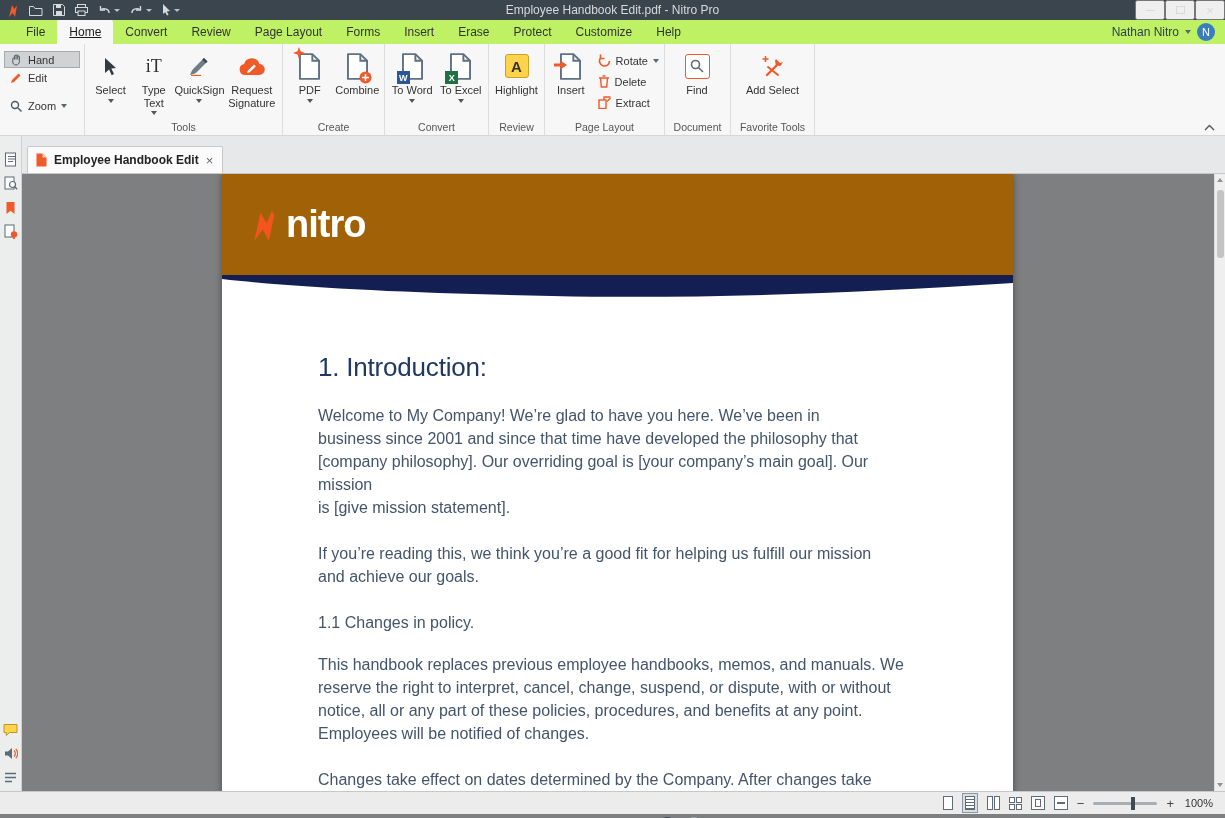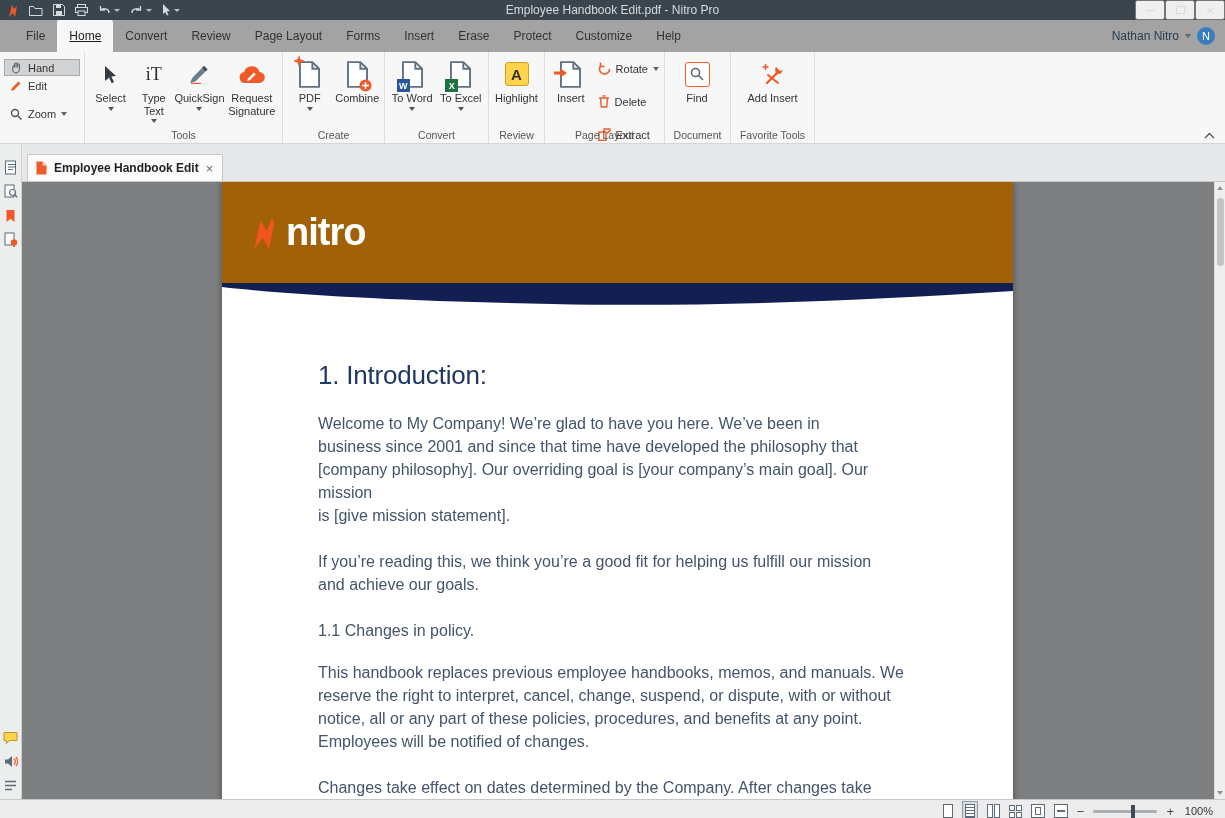--- a/index.html
+++ b/index.html
@@ -12,21 +12,21 @@
   .tb-left { display:flex; align-items:center; gap:10px; padding-left:7px; z-index:2; }
   .tb-ic { display:flex; align-items:center; gap:2px; cursor:default; }
   .tb-title { position:absolute; left:0; right:0; text-align:center; font-size:12px; color:#d6dadd; z-index:1; }
   .tb-controls { margin-left:auto; display:flex; z-index:2; }
   .tb-btn { width:30px; height:20px; display:flex; align-items:center; justify-content:center; color:#d6dadd; font-size:13px; }
   .min-bar { width:9px; height:1px; background:#d6dadd; }
   .max-box { width:9px; height:8px; border:1px solid #d6dadd; }
   .tb-caret { width:0; height:0; border-left:3px solid transparent; border-right:3px solid transparent; border-top:3px solid #b9bfc4; margin-left:1px; }
 
   
-  .menubar { height:32px; background:#a3a3a3; display:flex; align-items:stretch; padding-left:14px; border-bottom:0; }
+  .menubar { height:24px; background:#bef264; display:flex; align-items:stretch; padding-left:14px; border-bottom:0; }
   .menu-tab { display:flex; align-items:center; padding:0 12px; font-size:12px; color:#333; cursor:default; }
   .menu-tab.active { background:#f7f7f8; color:#1c1c1c; border-radius:2px 2px 0 0;text-decoration:underline; }
   .account { margin-left:auto; display:flex; align-items:center; gap:6px; padding-right:10px; font-size:12px; color:#2c3e50; }
   .dn-caret { width:0; height:0; border-left:3.5px solid transparent; border-right:3.5px solid transparent; border-top:4px solid #5a6670; }
   .avatar { width:18px; height:18px; border-radius:50%; background:#3a7dbf; color:#fff; font-size:11px; display:flex; align-items:center; justify-content:center; }
 
   
   .ribbon { height:92px; background:#f7f7f8; border-bottom:1px solid #d5d6d7; display:flex; position:relative; }
   .mode-col { width:85px; padding:7px 4px 0 4px; display:flex; flex-direction:column; gap:2px; border-right:1px solid #dcdddd; }
   .mode-btn { display:flex; align-items:center; gap:5px; font-size:11px; color:#333; padding:1px 4px; border:1px solid transparent; background:none; font-family:inherit; }
@@ -36,21 +36,21 @@
   .rgroup { border-right:1px solid #dcdddd; padding:3px 3px 0 3px; position:relative; display:flex; align-items:flex-start; }
   .rgroup-label { position:absolute; bottom:2px; left:0; right:0; text-align:center; font-size:10.5px; color:#555; }
   .rbtn { width:48px; display:flex; flex-direction:column; align-items:center; font-size:11px; color:#333; text-align:center; padding-top:3px; background:none; border:none; font-family:inherit; }
   .rbtn .ic { height:32px; display:flex; align-items:center; justify-content:center; position:relative; margin-bottom:2px; }
   .rbtn .lbl { line-height:12.5px; }
   .caret-dn { width:0; height:0; border-left:3.5px solid transparent; border-right:3.5px solid transparent; border-top:4px solid #555; margin-top:2px; }
   .badge { position:absolute; display:flex; align-items:center; justify-content:center; }
   .badge.br { right:-4px; bottom:-2px; } .badge.bl { left:-5px; bottom:-2px; }
   .badge.tl { left:-6px; top:-3px; } .badge.ml { left:-6px; top:10px; }
   .wbadge { width:13px; height:13px; color:#fff; font-size:9px; font-weight:bold; display:flex; align-items:center; justify-content:center; }
-  .smallcol { display:flex; flex-direction:column; gap:20px; padding:7px 2px 0 4px; }
+  .smallcol { display:flex; flex-direction:column; gap:8px; padding:7px 2px 0 4px; }
   .sbtn { display:flex; align-items:center; gap:5px; font-size:11px; color:#333; background:none; border:none; font-family:inherit; }
   .hl-icon { width:24px; height:24px; background:#FFD34A; border:1px solid #c9a227; border-radius:3px; display:flex; align-items:center; justify-content:center; font-weight:bold; color:#333; font-size:15px; }
   .find-frame { width:25px; height:25px; border:1.5px solid #F05A28; border-radius:3px; display:flex; align-items:center; justify-content:center; background:#fff; }
   .it-glyph { font-family:"Liberation Serif", serif; font-size:18px; color:#2f2f2f; line-height:1; }
   .collapse-btn { position:absolute; right:10px; bottom:4px; background:none; border:none; display:flex; }
 
   
   .workspace { display:flex; height:655px; }
   .sidebar { width:22px; background:#eceded; border-right:1px solid #cfd0d1; display:flex; flex-direction:column; align-items:center; padding:16px 0 6px 0; gap:9px; }
   .sb-ic { display:flex; align-items:center; justify-content:center; width:16px; height:15px; }
@@ -406,21 +406,21 @@
     <div class="rgroup" style="width:84px;">
       <button class="rbtn" style="width:60px;margin:0 auto;">
         <span class="ic">
           <svg width="24" height="24" viewBox="0 0 24 24">
             <path d="M6 21L16 11" stroke="#F05A28" stroke-width="2.4" stroke-linecap="round"></path>
             <path d="M15 5l4 4 3-1-2.5 4-4.5-.5-1-4.5z" fill="#F05A28"></path>
             <path d="M7 13L17 21" stroke="#F05A28" stroke-width="2" stroke-linecap="round"></path>
             <path d="M4.5 2v6M1.5 5h6" stroke="#F05A28" stroke-width="1.6"></path>
           </svg>
         </span>
-        <span class="lbl">Add Insert</span>
+        <span class="lbl">Add Select</span>
       </button>
       <span class="rgroup-label">Favorite Tools</span>
     </div>
 
     <button class="collapse-btn">
       <svg width="11" height="7" viewBox="0 0 11 7">
           <path d="M1 6l4.5-4.5L10 6" fill="none" stroke="#555" stroke-width="1.4"></path>
         </svg>
     </button>
   </div>

